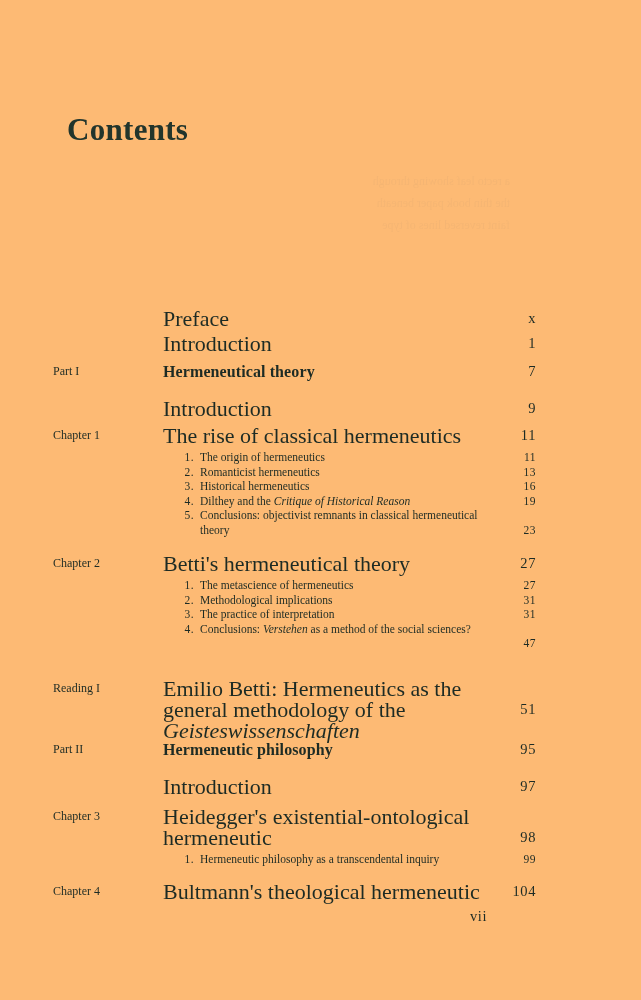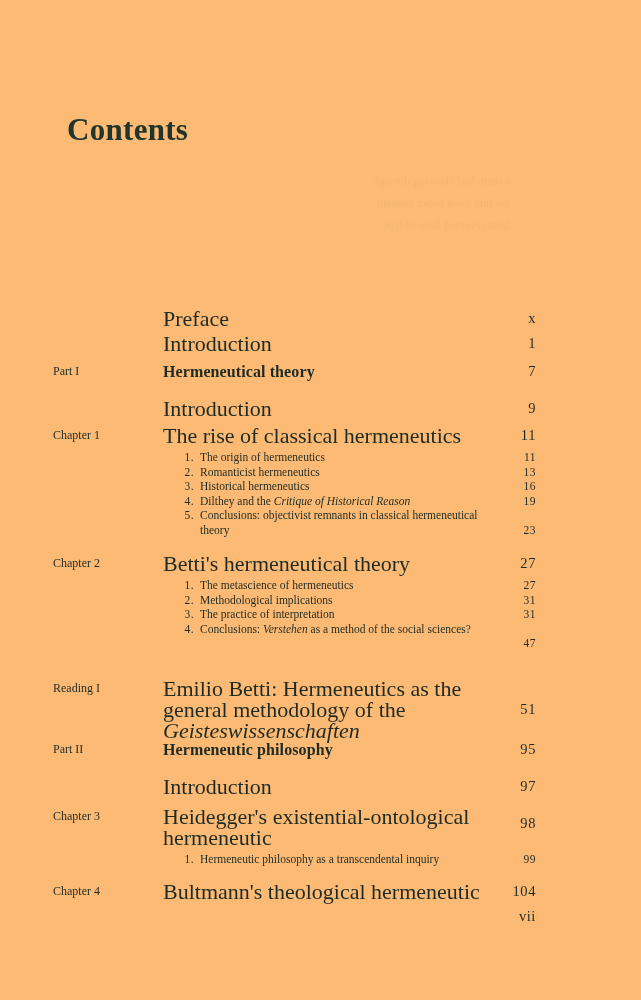--- a/index.html
+++ b/index.html
@@ -131,21 +131,21 @@
     margin-top: 14.5px;
   }
 
   em { }
 
   #folio {
     position: absolute;
     left: 470px;
     width: 66px;
     top: 908px;
-    text-align: right;
+    text-align: left;
     font-size: 14.5px;
     letter-spacing: 0.6px;
   }
 </style>
 </head>
 <body>
 
 <div id="page">
 
   <div id="ghost">a recto leaf showing through
@@ -237,21 +237,21 @@
         <div class="title-cell bold">Hermeneutic philosophy</div>
         <div class="page">95</div>
       </div>
       <div class="row" style="top: 776px;">
         <div class="title-cell">Introduction</div>
         <div class="page">97</div>
       </div>
       <div class="row" style="top: 806px;">
         <div class="label">Chapter 3</div>
         <div class="title-cell">Heidegger's existential-ontological hermeneutic</div>
-        <div class="page" style="margin-top: 7px;">98</div>
+        <div class="page" style="margin-top: 21px;">98</div>
       </div>
       <div class="sub" style="top: 852px;">
         <div class="sub-num">1.</div>
         <div class="sub-text">Hermeneutic philosophy as a transcendental inquiry</div>
         <div class="sub-page">99</div>
       </div>
       <div class="row" style="top: 881px;">
         <div class="label">Chapter 4</div>
         <div class="title-cell">Bultmann's theological hermeneutic</div>
         <div class="page">104</div>

